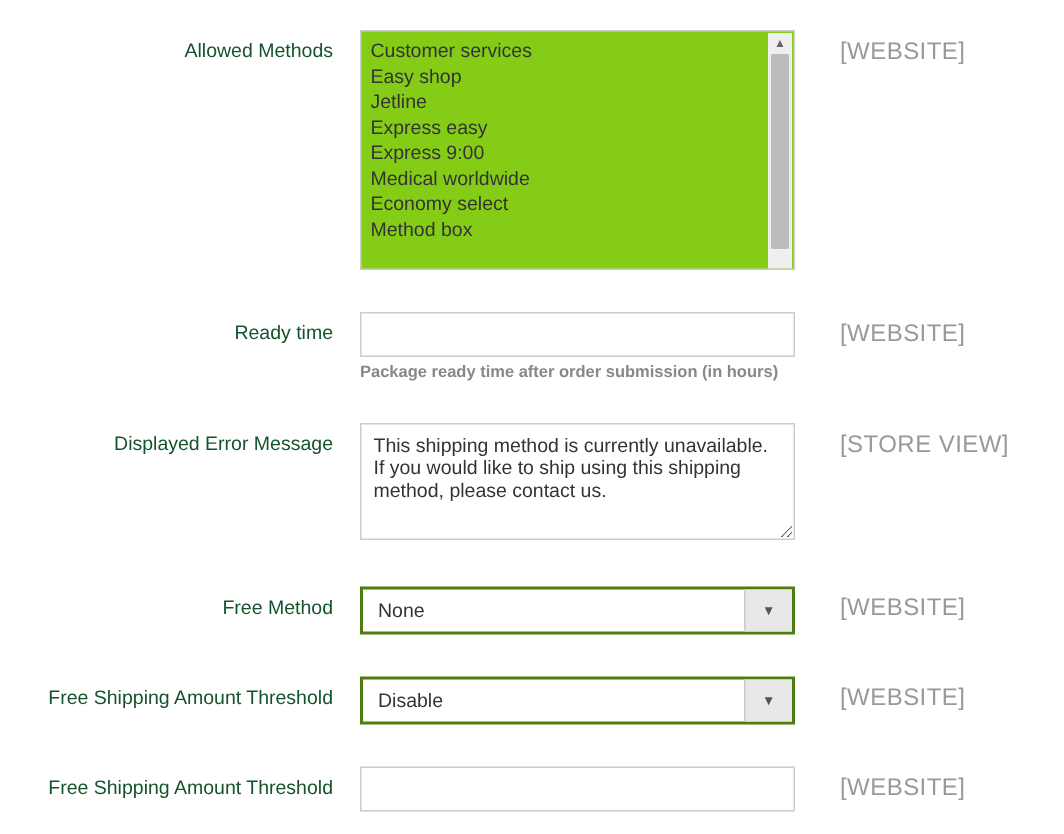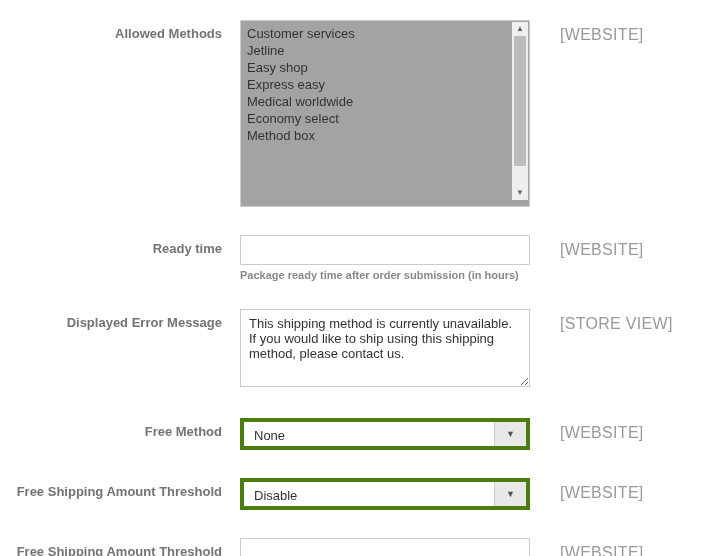--- a/index.html
+++ b/index.html
@@ -16,40 +16,40 @@
     display: flex;
     align-items: flex-start;
     margin-bottom: 28px;
   }
   .label-col {
     width: 230px;
     flex-shrink: 0;
     text-align: right;
     padding-right: 18px;
     padding-top: 6px;
-    font-weight: 700;
-    color: #737373;
+    font-weight: 400;
+    color: #14532d;
   }
   .field-col {
     width: 290px;
     flex-shrink: 0;
   }
   .scope-col {
     flex: 1;
     padding-left: 30px;
     padding-top: 6px;
     color: #999;
     font-size: 16px;
     letter-spacing: 0.3px;
   }
   .listbox {
     width: 290px;
-    height: 187px;
+    height: 160px;
     border: 1px solid #ccc;
-    background: #a3a3a3;
+    background: #84cc16;
     position: relative;
     overflow: hidden;
   }
   .listbox-inner {
     position: absolute;
     top: 0; left: 0;
     width: 272px;
     padding: 4px 4px 4px 6px;
   }
   .listbox-item {
@@ -101,21 +101,21 @@
   }
   .help-text {
     font-size: 11px;
     color: #888;
     margin-top: 4px;
     font-weight: bold;
   }
   .select {
     width: 290px;
     height: 32px;
-    border: 4px solid #4d7c0f;
+    border: 2px solid #4d7c0f;
     display: flex;
     align-items: stretch;
     cursor: pointer;
     background: #fff;
   }
   .select-value {
     flex: 1;
     padding: 6px 10px;
     font-size: 13px;
     color: #333;
@@ -133,23 +133,24 @@
 </style>
 </head>
 <body>
 
 <div class="row">
   <div class="label-col">Allowed Methods</div>
   <div class="field-col">
     <div class="listbox">
       <div class="listbox-inner">
         <div class="listbox-item">Customer services</div>
+        <div class="listbox-item">Easy shop</div>
         <div class="listbox-item">Jetline</div>
-        <div class="listbox-item">Easy shop</div>
         <div class="listbox-item">Express easy</div>
+        <div class="listbox-item">Express 9:00</div>
         <div class="listbox-item">Medical worldwide</div>
         <div class="listbox-item">Economy select</div>
         <div class="listbox-item">Method box</div>
       </div>
       <div class="listbox-scroll">
         <div class="arrow">▲</div>
         <div class="thumb"></div>
         <div class="arrow" style="position:absolute;bottom:0;width:100%;">▼</div>
       </div>
     </div>

